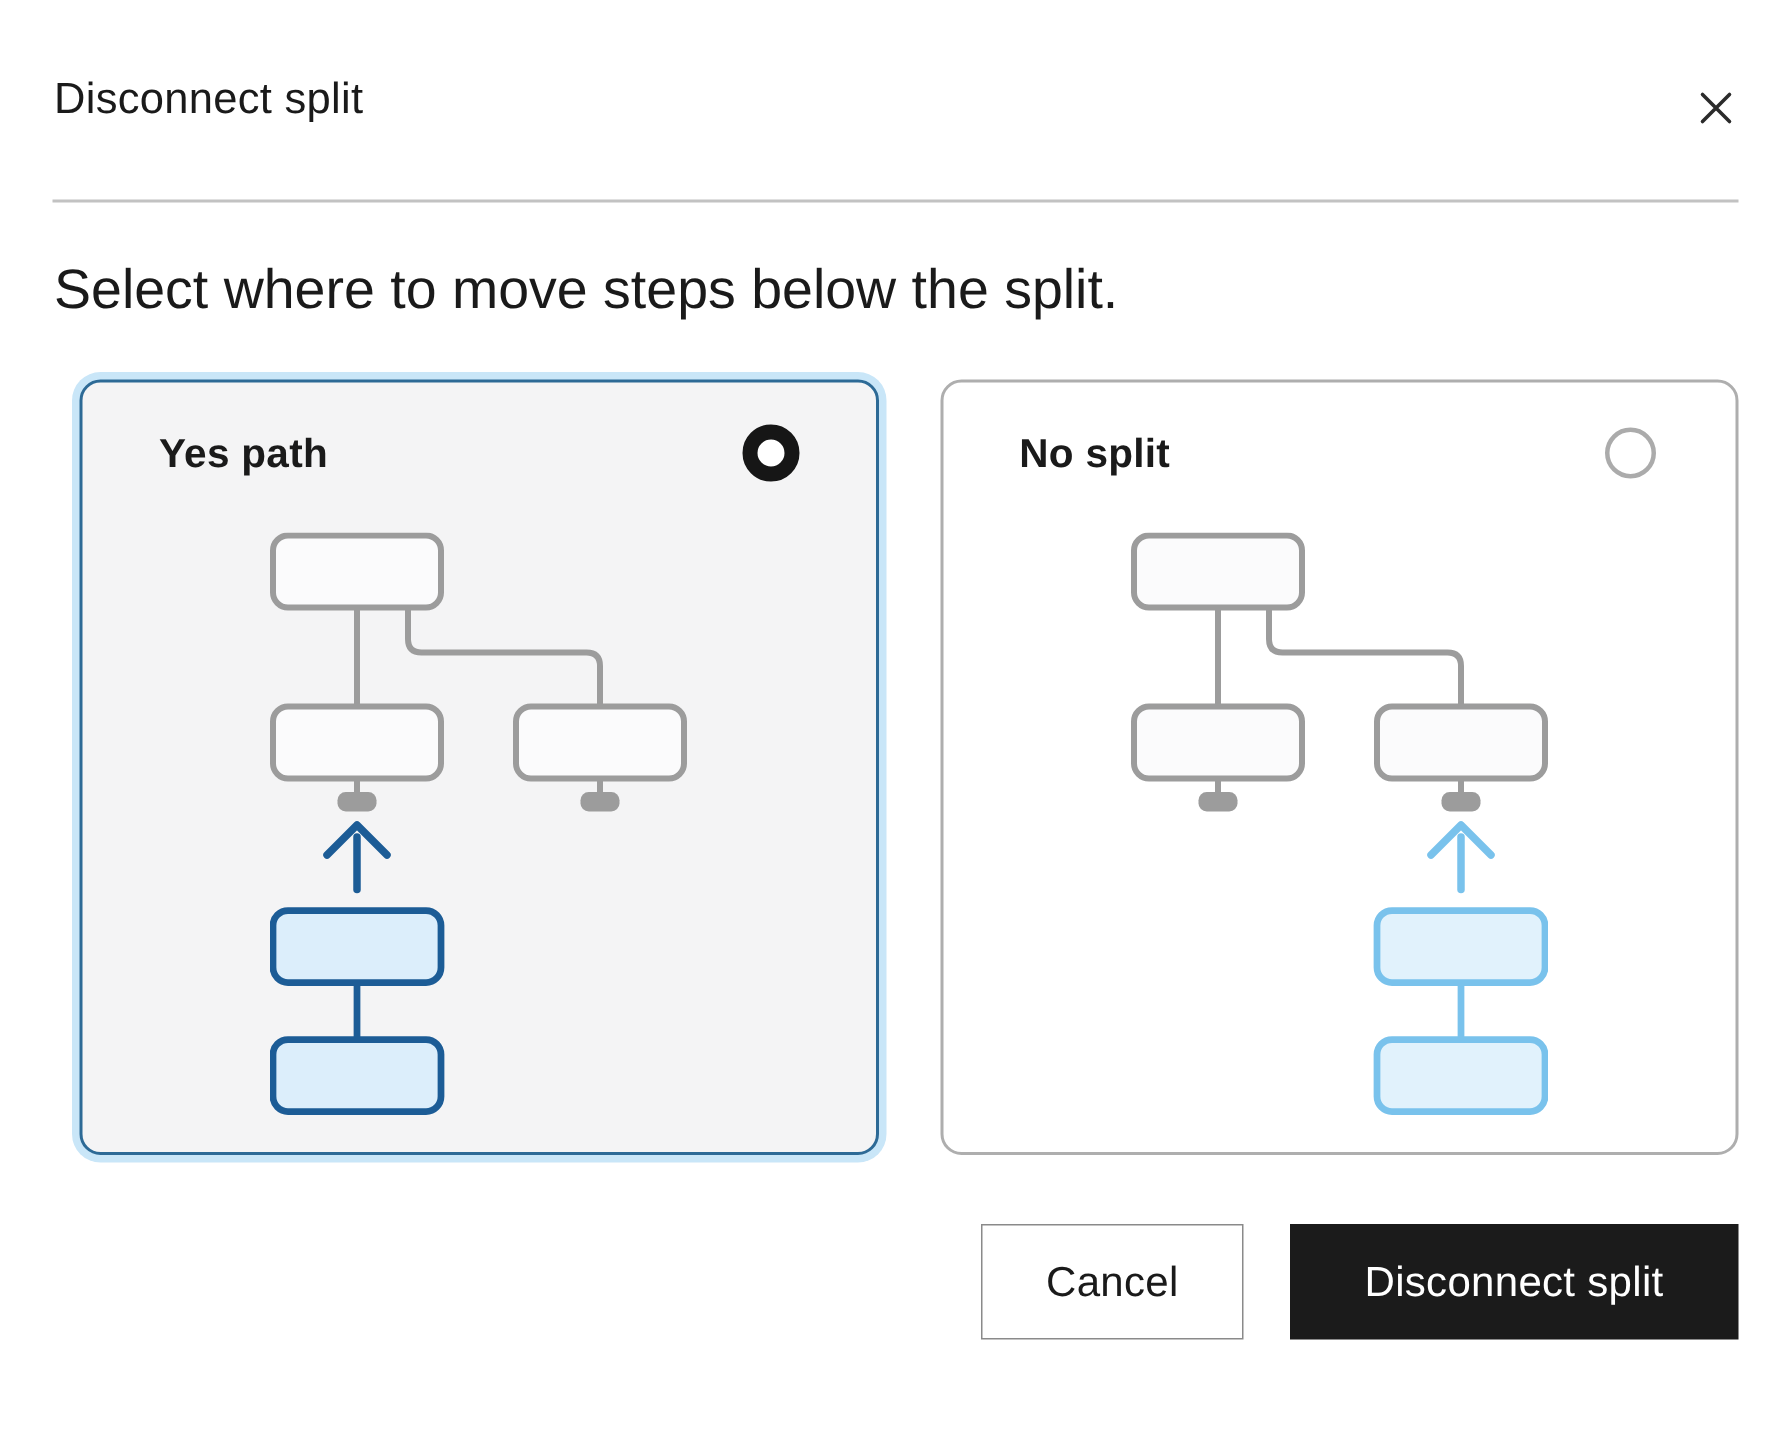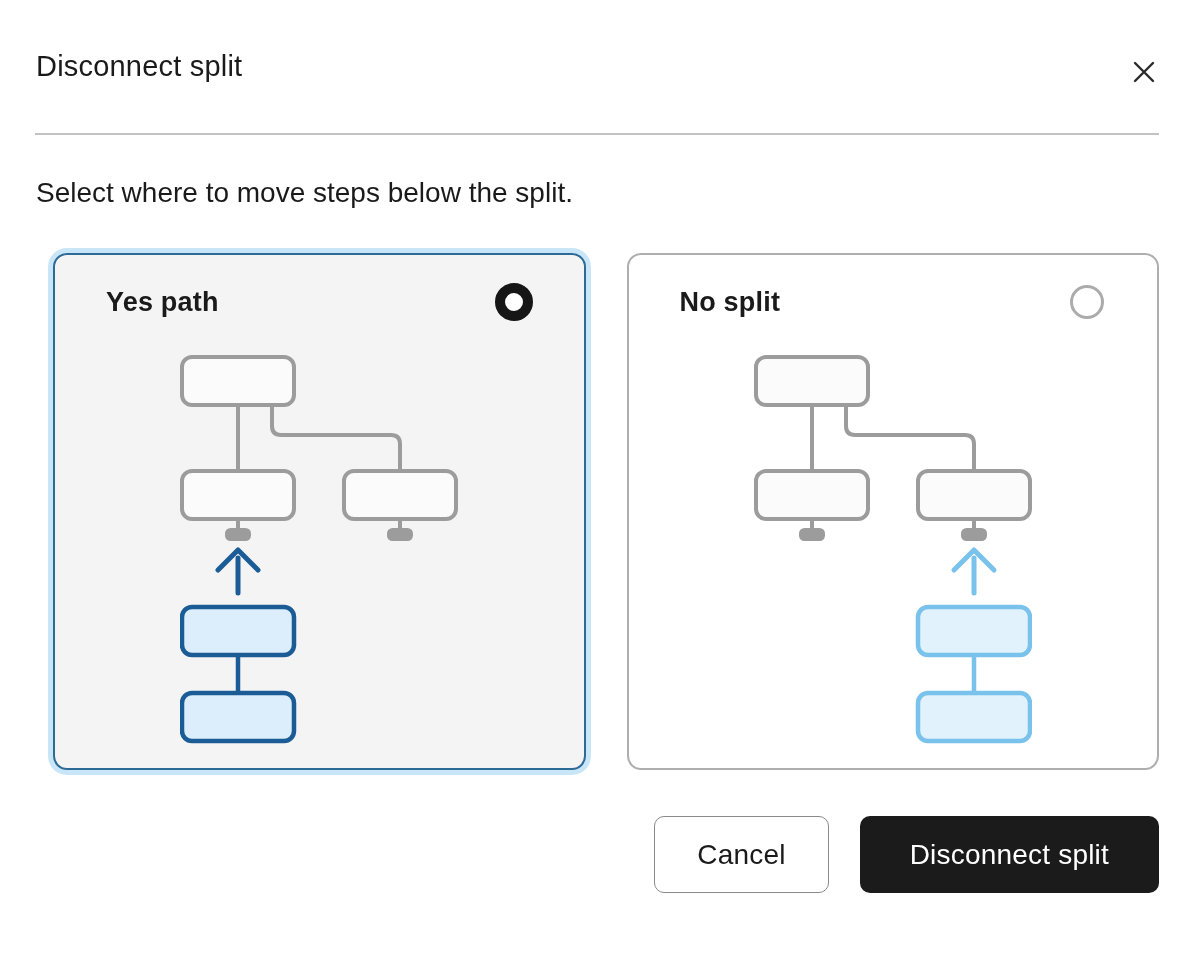--- a/index.html
+++ b/index.html
@@ -17,21 +17,21 @@
   .title { font-size: 29px; font-weight: 400; margin: 0; letter-spacing: 0.2px; }
   .close-btn {
     position: absolute; top: 50px; right: 28px;
     width: 44px; height: 44px; padding: 6px;
     background: none; border: none; cursor: pointer;
     display: flex; align-items: center; justify-content: center;
   }
 
   .divider { border: none; border-top: 2px solid var(--divider, #c2c2c2); margin: 50px 35px 0; }
 
-  .desc { font-size: 28px; line-height: 32px; margin: 42px 36px 0; }
+  .desc { font-size: 37px; line-height: 32px; margin: 42px 36px 0; }
 
   .cards {
     display: grid; grid-template-columns: 1fr 1fr; gap: 23px;
     margin: 44px 35px 0;
   }
   .card {
     height: 517px;
     border: 2px solid var(--card-border, #aeaeae);
     border-radius: 14px;
     background: #ffffff;
@@ -59,21 +59,21 @@
     background: transparent;
   }
 
   .diagram { display: flex; justify-content: center; margin-top: 34px; }
 
   .footer {
     display: flex; justify-content: flex-end; align-items: center;
     gap: 31px; margin: 46px 35px 0;
   }
   .btn {
-    height: 77px; border-radius: 10px; font-size: 28px;
+    height: 77px; border-radius: 0; font-size: 28px;
     font-family: inherit; cursor: pointer; letter-spacing: 0.2px;
     display: inline-flex; align-items: center; justify-content: center;
     font-weight: 500;
   }
   .btn-secondary {
     background: #ffffff; color: #1a1a1a;
     border: 1.5px solid var(--cancel-button-border, #8a8a8a);
     padding: 0 42px;
   }
   .btn-primary {

